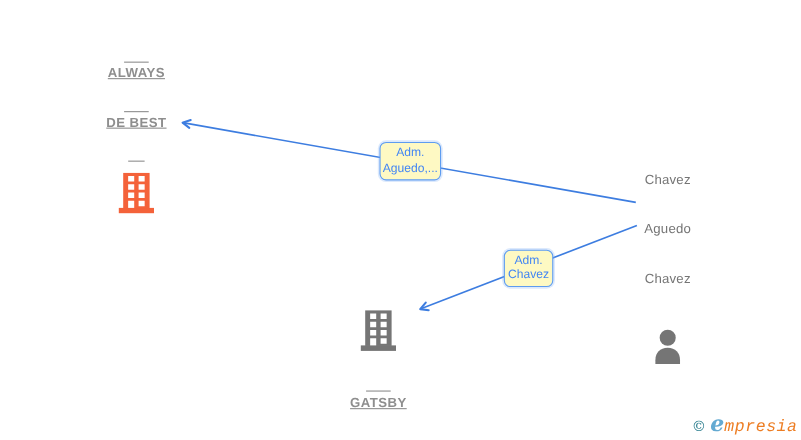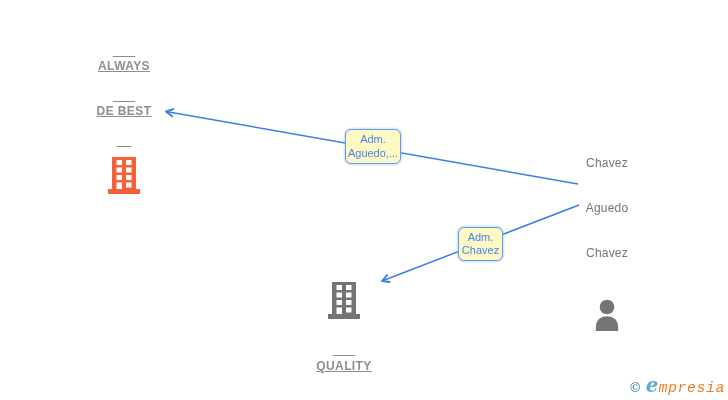--- a/index.html
+++ b/index.html
@@ -100,21 +100,21 @@
       <rect class="bld-window" x="9.5" y="3" width="5.5" height="5"></rect>
       <rect class="bld-window" x="19" y="3" width="5.5" height="5"></rect>
       <rect class="bld-window" x="9.5" y="10.5" width="5.5" height="5"></rect>
       <rect class="bld-window" x="19" y="10.5" width="5.5" height="5"></rect>
       <rect class="bld-window" x="9.5" y="18" width="5.5" height="5"></rect>
       <rect class="bld-window" x="19" y="18" width="5.5" height="5"></rect>
       <rect class="bld-window" x="19" y="25.5" width="5.5" height="5"></rect>
       <rect class="bld-window" x="9.5" y="25.5" width="5.5" height="6.5"></rect>
     </svg>
     <div class="node-label company-label label-gap-top">
-      <div>QUALITY</div>
+      <div>GATSBY</div>
       
     </div>
   </div>
 
   <div class="edge-label edge-label-1">
     <div>Adm.</div>
     <div>Aguedo,...</div>
   </div>
   <div class="edge-label edge-label-2">
     <div>Adm.</div>

